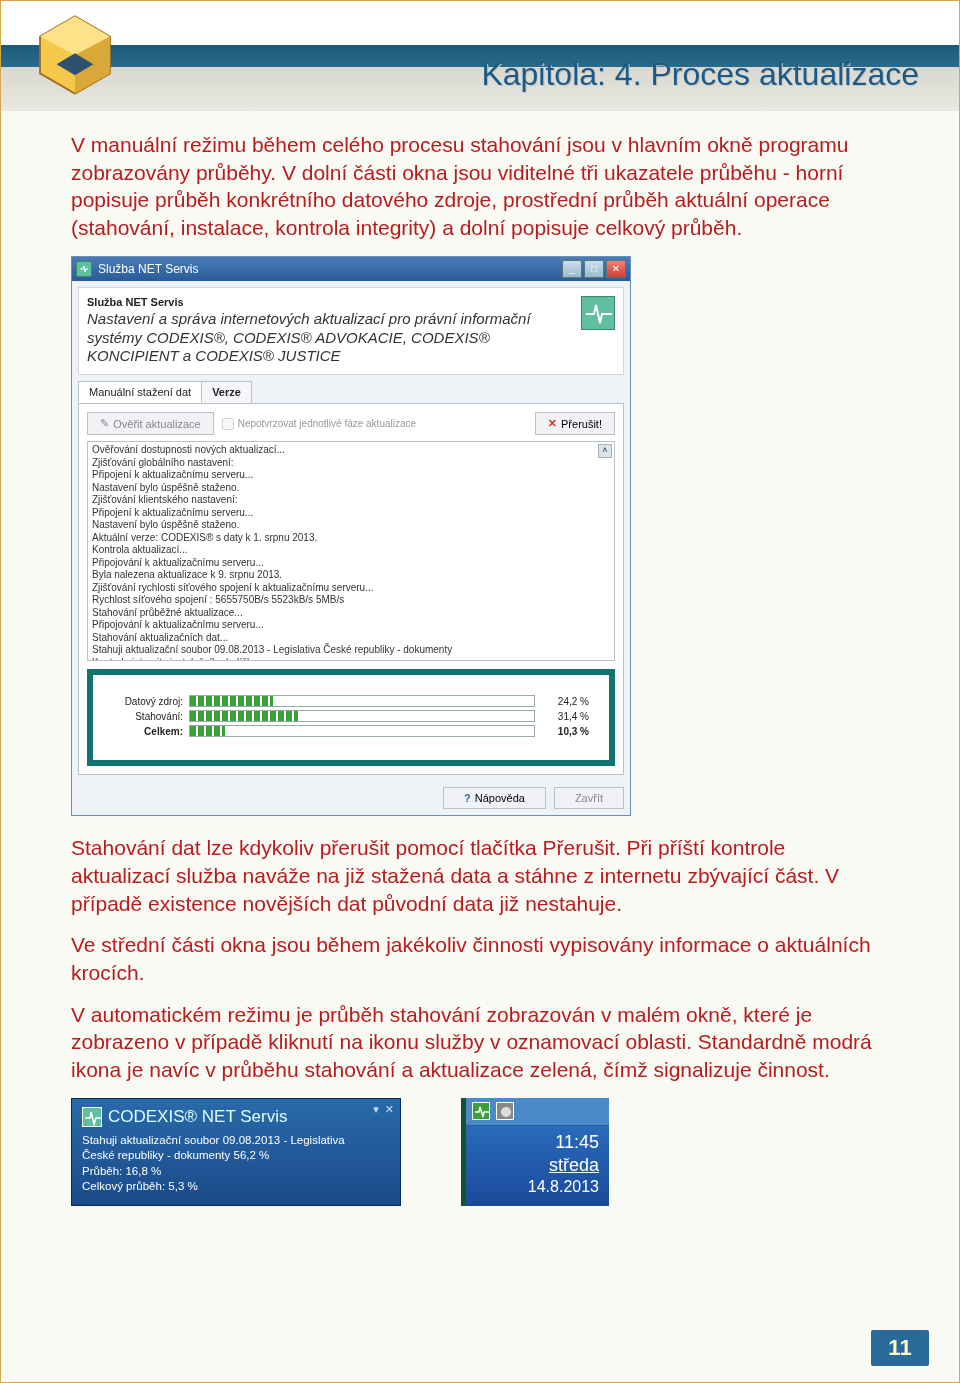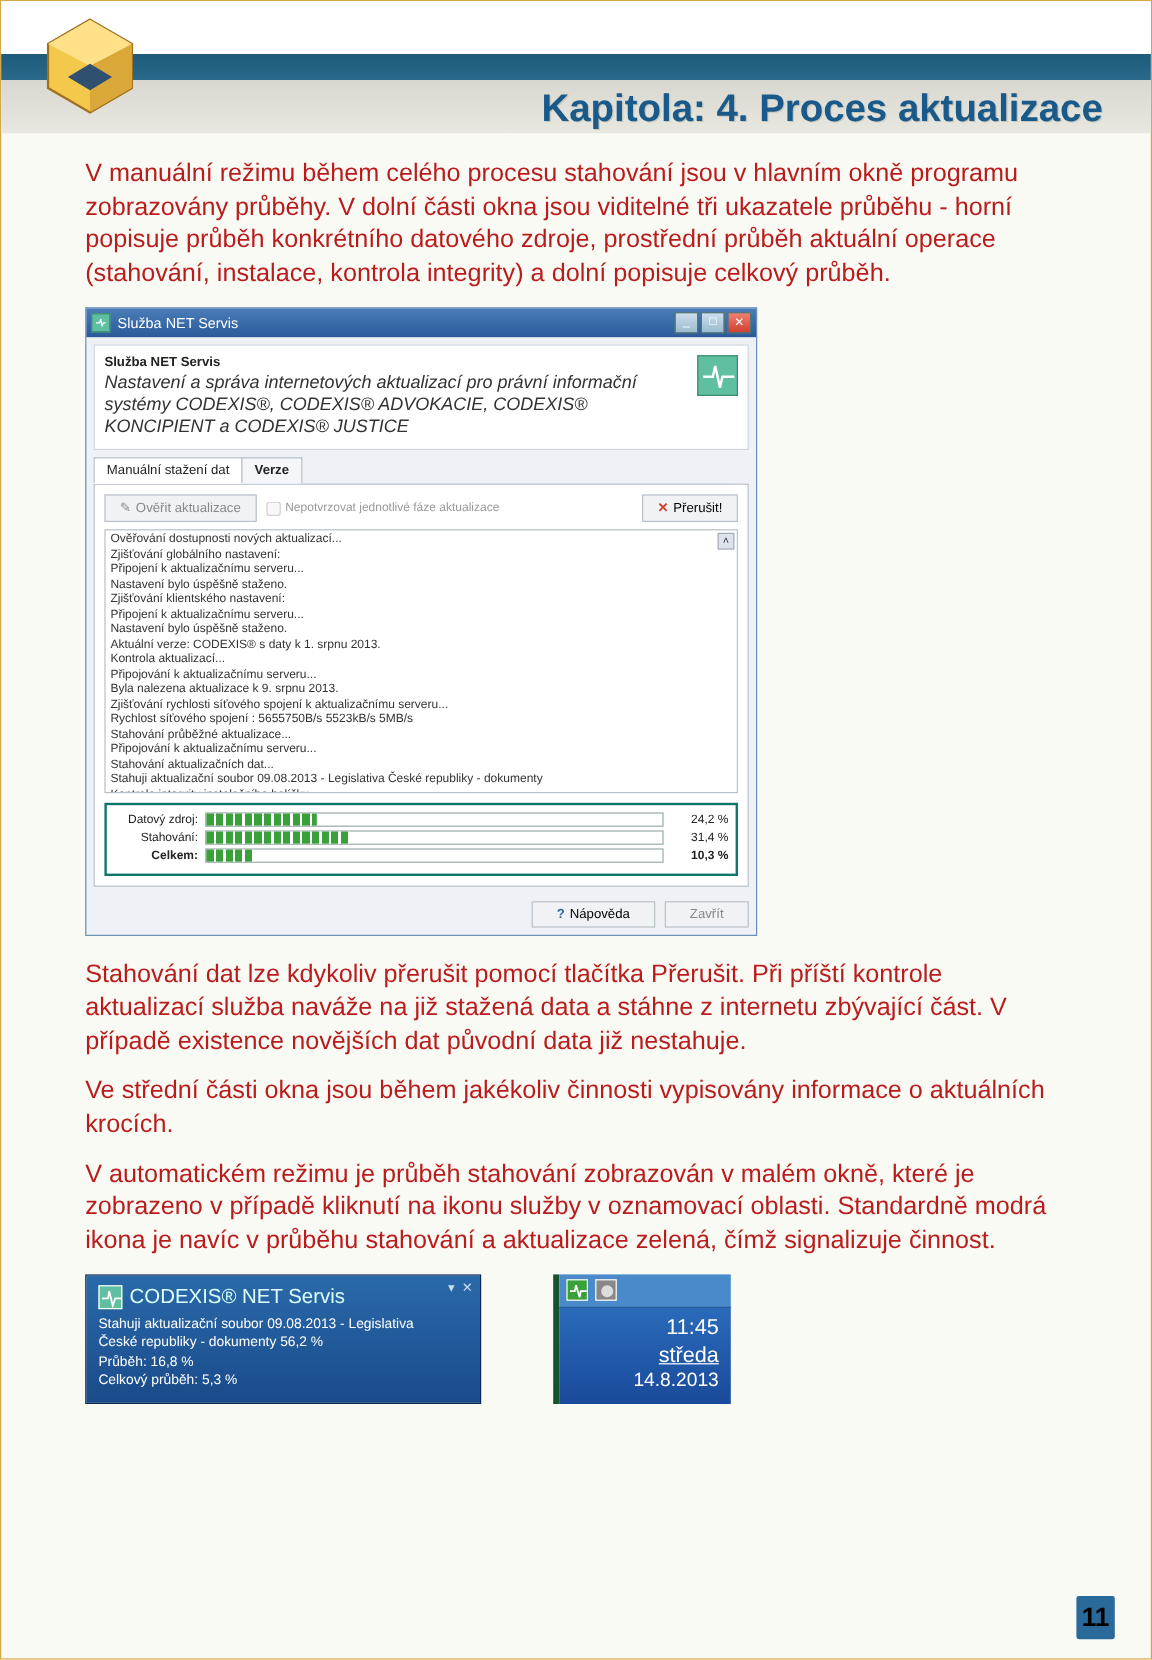--- a/index.html
+++ b/index.html
@@ -27,23 +27,23 @@
   .logo {
     position: absolute;
     left: 28px;
     top: 8px;
     width: 92px;
     height: 92px;
   }
   .chapter-title {
     position: absolute;
     right: 40px;
-    top: 71px;
+    top: 55px;
     font-size: 32px;
-    font-weight: bold;
+    font-weight: normal;
     color: #1a5a8a;
     text-shadow: 1px 1px 0 #c5c5bb;
     text-align: right;
   }
   .content {
     padding: 20px 70px 0 70px;
   }
   .body-text {
     font-size: 21px;
     line-height: 1.32;
@@ -162,22 +162,22 @@
     position: absolute;
     right: 2px; top: 2px;
     width: 14px; height: 14px;
     background: #dce3ea;
     border: 1px solid #aab;
     font-size: 9px;
     text-align: center;
   }
   .progress-section {
     margin-top: 8px;
-    border: 2px solid #0f766e;
-    padding: 6px;
+    border: 6px solid #0f766e;
+    padding: 20px;
   }
   .prog-row {
     display: flex;
     align-items: center;
     gap: 6px;
     font-size: 10px;
     margin-bottom: 3px;
   }
   .prog-label { width: 70px; text-align: right; }
   .prog-bar {
@@ -262,24 +262,24 @@
     padding: 6px 10px 10px 10px;
   }
   .tray-time { font-size: 18px; }
   .tray-day { font-size: 18px; margin: 2px 0; text-decoration: underline; }
   .tray-date { font-size: 16px; }
   .page-num {
     position: absolute;
     right: 30px;
     bottom: 16px;
     background: #2a6a9a;
-    color: #000000;
+    color: #fef9c3;
     font-size: 22px;
     font-weight: bold;
-    width: 32px;
+    width: 58px;
     height: 36px;
     display: flex;
     align-items: center;
     justify-content: center;
     border-radius: 2px;
   }
 </style>
 </head>
 <body>
 

